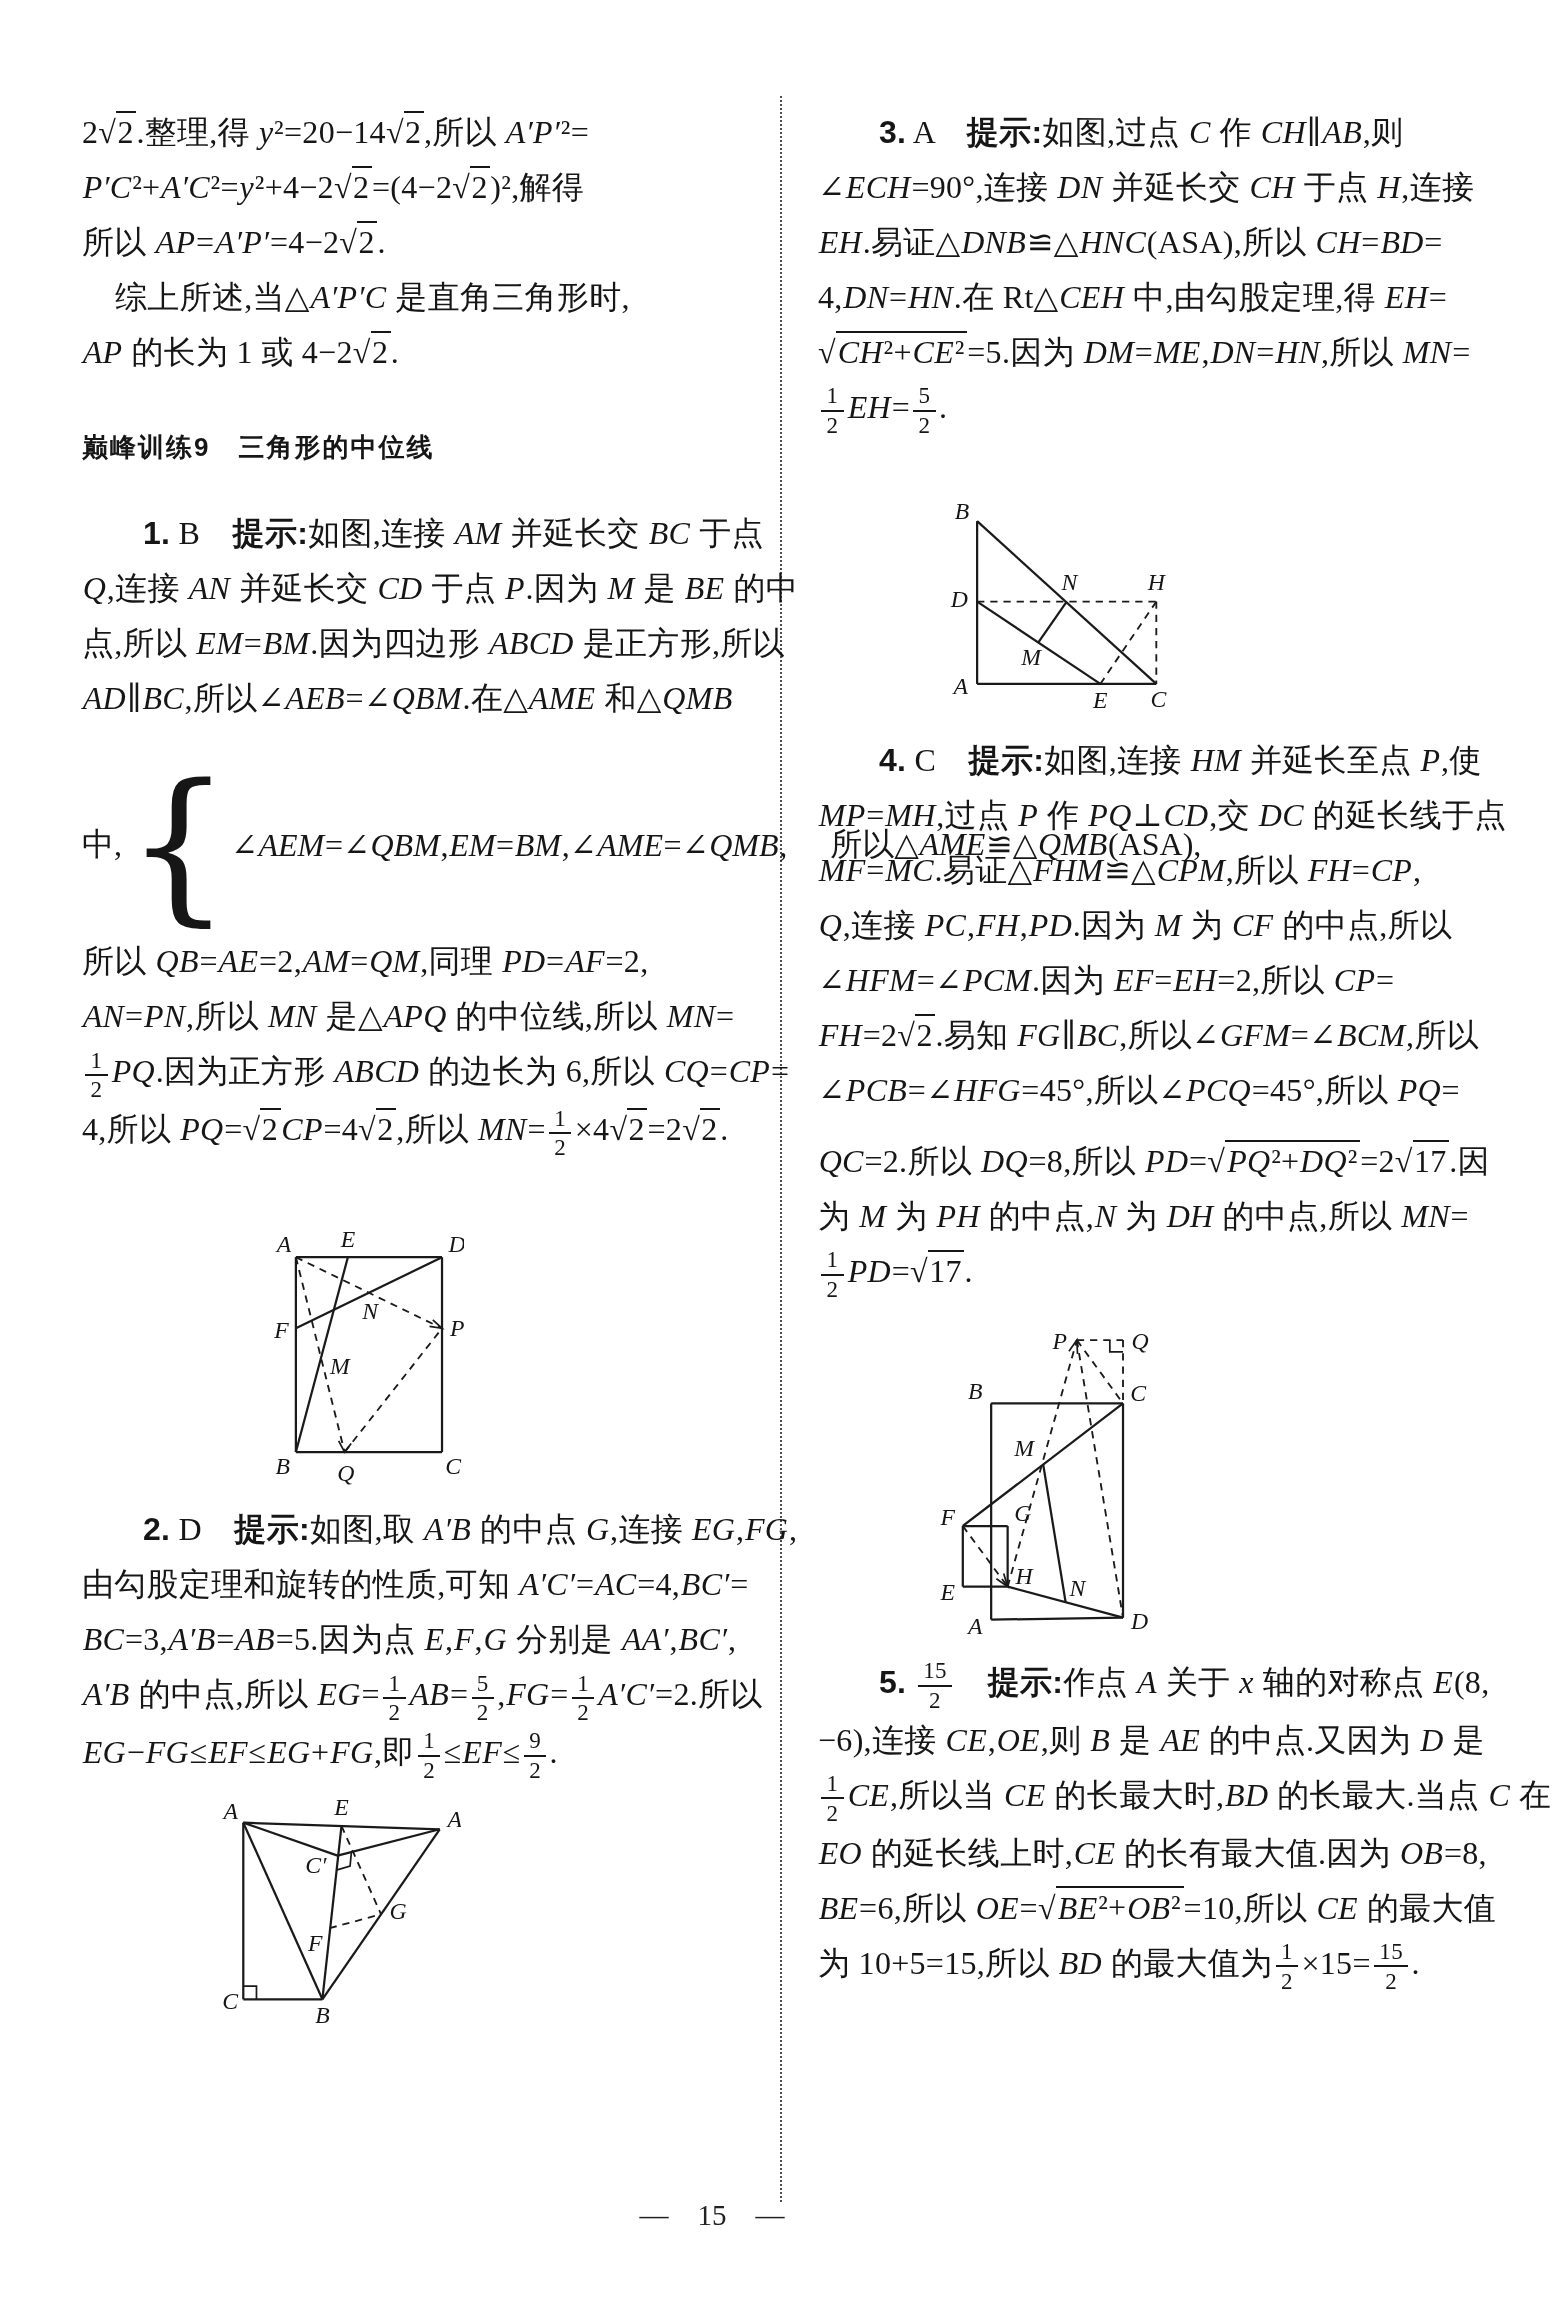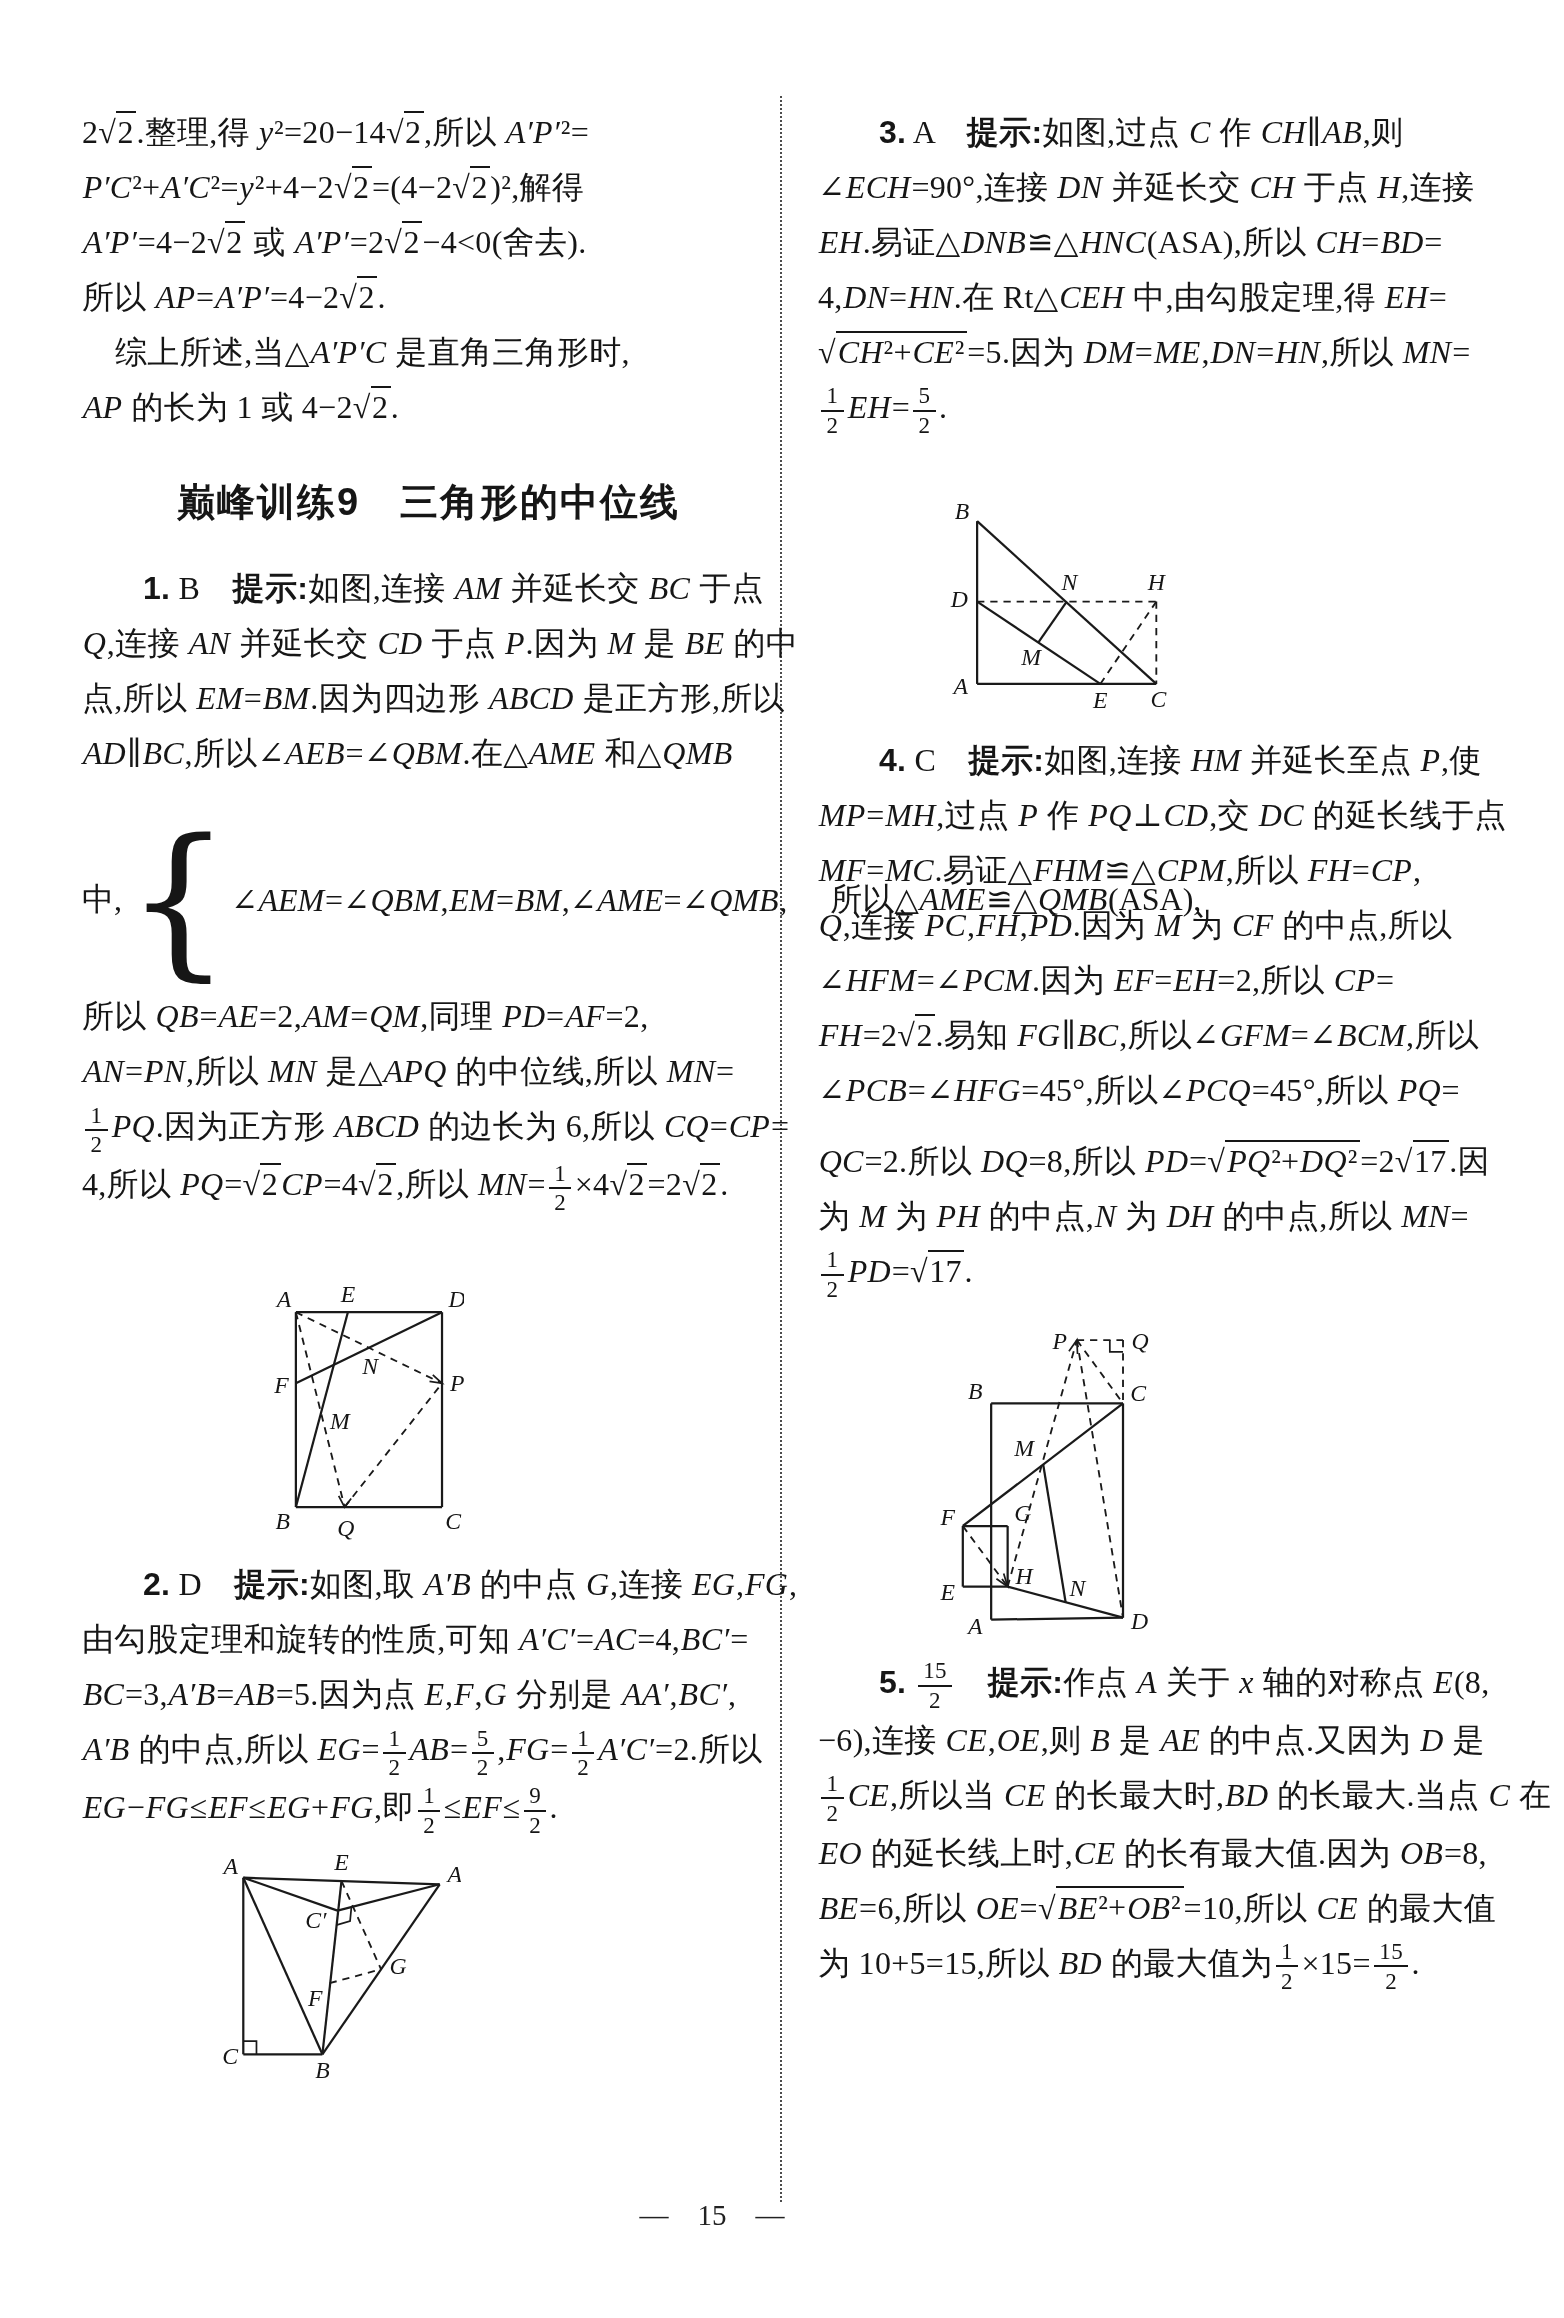--- a/index.html
+++ b/index.html
@@ -16,21 +16,21 @@
   .ind-small{padding-left:33px;}
   i.v{font-style:italic;padding:0 0.7px;}
   .up{font-style:normal;}
   b{font-family:"Liberation Sans","DejaVu Sans",sans-serif;font-weight:bold;}
   .fr{display:inline-flex;flex-direction:column;text-align:center;vertical-align:middle;
       margin:0 3.3px;font-size:.72em;line-height:1.08;font-style:normal;}
   .fr .fn{border-bottom:2px solid #161616;padding:0 5.3px 1.3px;}
   .fr .fd{padding-top:1.3px;}
   .sq{white-space:nowrap;}
   .sq .rad{border-top:2px solid #161616;padding:1.3px 2.6px 0 1.3px;}
-  .heading{font-size:38px;font-weight:bold;text-align:center;line-height:74px;
+  .heading{font-size:26px;font-weight:bold;text-align:left;line-height:74px;
       margin:30px 0 22.4px 0;font-family:"Liberation Sans","DejaVu Sans",sans-serif;letter-spacing:2px;}
   .syst{display:flex;align-items:center;font-size:32px;}
   .sys-pre{margin-right:4px;}
   .brace{font-size:165px;line-height:154px;font-weight:400;font-family:"DejaVu Serif",serif;}
   .sys-rows{display:flex;flex-direction:row;}
   .sys-row{line-height:51px;white-space:nowrap;}
   .sys-suf{margin-left:43px;white-space:nowrap;}
   .fig{position:relative;}
   .fig svg{display:block;}
   .fig text{font-family:"Liberation Serif","DejaVu Serif",serif;font-style:italic;
@@ -40,21 +40,20 @@
   .footer .pgnum{margin:0 29px;}
 </style>
 </head>
 <body>
 
 <div class="divider"></div>
 
 <div class="col col-left" id="col-left">
     <div class="mline">2<span class="sq">√<span class="rad">2</span></span>.整理,得 <i class="v">y</i>²=20−14<span class="sq">√<span class="rad">2</span></span>,所以 <i class="v">A′P′</i>²=</div>
     <div class="mline"><i class="v">P′C</i>²+<i class="v">A′C</i>²=<i class="v">y</i>²+4−2<span class="sq">√<span class="rad">2</span></span>=(4−2<span class="sq">√<span class="rad">2</span></span>)²,解得</div>
-    <div class="mline"><i class="v">A′P′</i>=4−2<span class="sq">√<span class="rad">2</span></span> 或 <i class="v">A′P′</i>=2<span class="sq">√<span class="rad">2</span></span>−4&lt;0(舍去).</div>
     <div class="mline">所以 <i class="v">AP</i>=<i class="v">A′P′</i>=4−2<span class="sq">√<span class="rad">2</span></span>.</div>
     <div class="mline ind-small">综上所述,当△<i class="v">A′P′C</i> 是直角三角形时,</div>
     <div class="mline"><i class="v">AP</i> 的长为 1 或 4−2<span class="sq">√<span class="rad">2</span></span>.</div>
     <div class="heading">巅峰训练9　三角形的中位线</div>
     <div class="mline ind-para"><b>1.</b> <span class="up">B</span>　<b>提示:</b>如图,连接 <i class="v">AM</i> 并延长交 <i class="v">BC</i> 于点</div>
     <div class="mline"><i class="v">Q</i>,连接 <i class="v">AN</i> 并延长交 <i class="v">CD</i> 于点 <i class="v">P</i>.因为 <i class="v">M</i> 是 <i class="v">BE</i> 的中</div>
     <div class="mline">点,所以 <i class="v">EM</i>=<i class="v">BM</i>.因为四边形 <i class="v">ABCD</i> 是正方形,所以</div>
     <div class="mline"><i class="v">AD</i>∥<i class="v">BC</i>,所以∠<i class="v">AEB</i>=∠<i class="v">QBM</i>.在△<i class="v">AME</i> 和△<i class="v">QMB</i></div>
     <div class="syst" style="margin-top: 42px;">
       <span class="sys-pre">中,</span>

